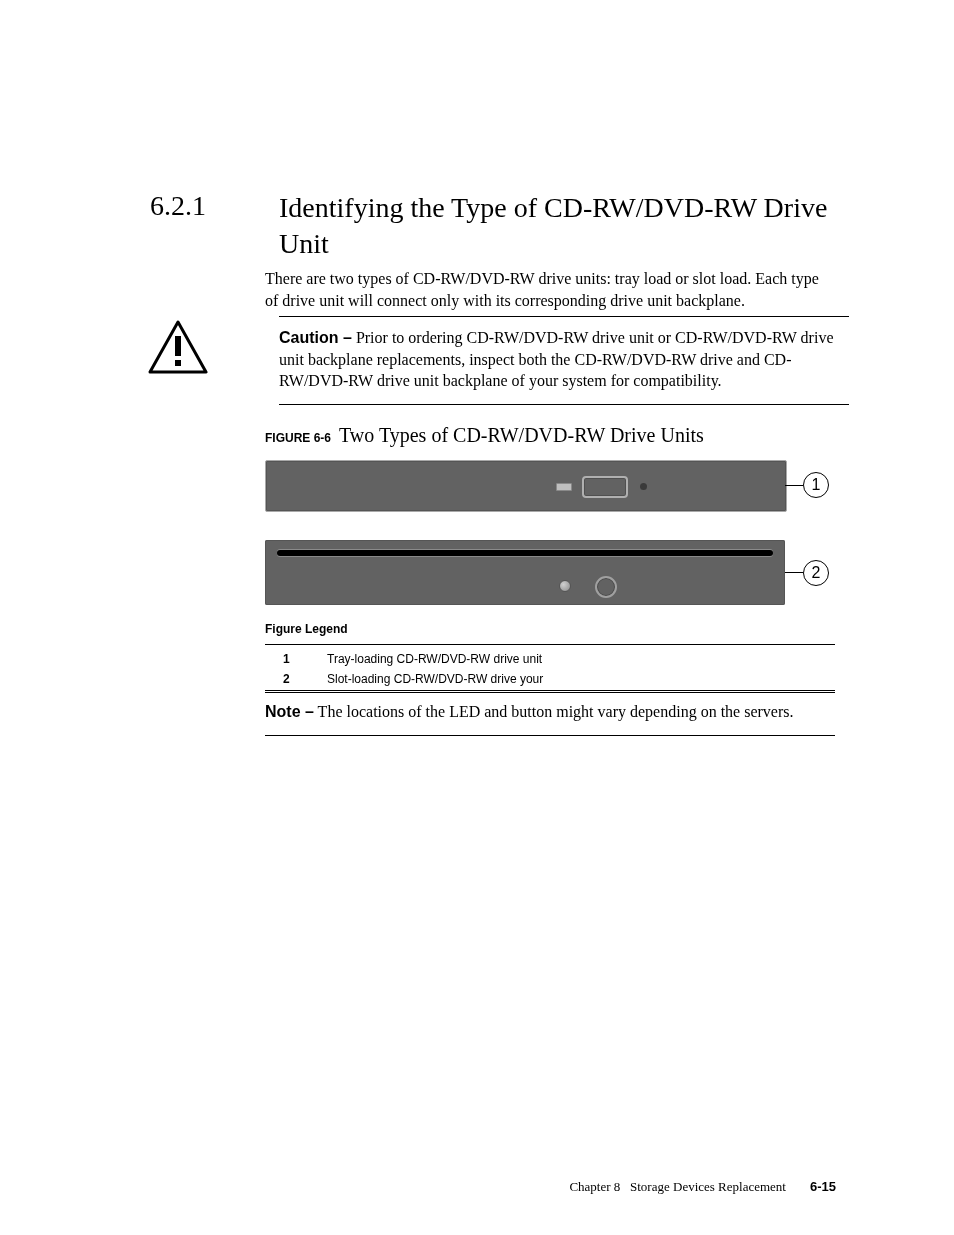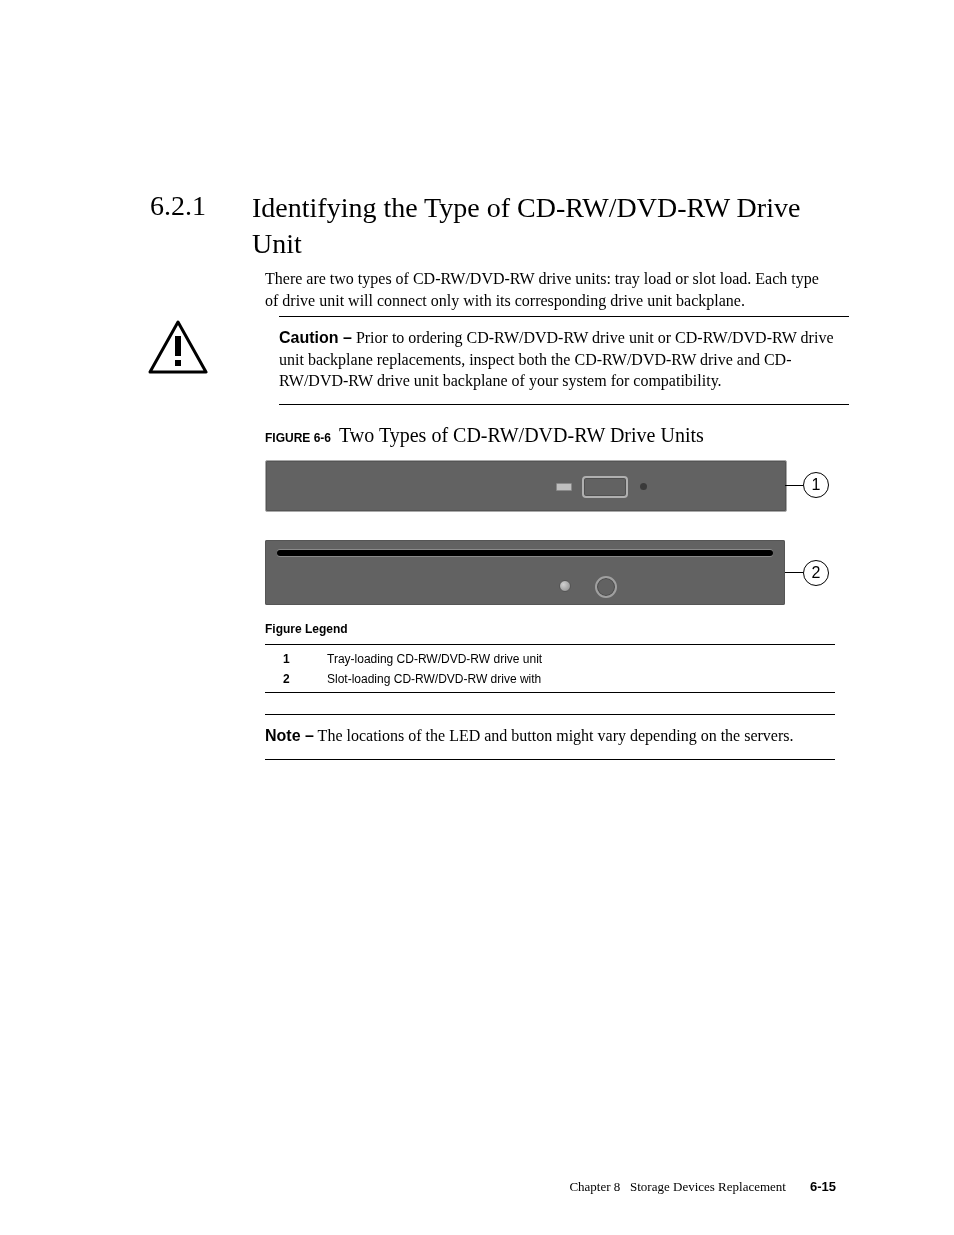--- a/index.html
+++ b/index.html
@@ -20,21 +20,21 @@
   }
   .section-num {
     position: absolute;
     left: 150px;
     top: 190px;
     font-size: 28px;
     font-weight: 400;
   }
   .section-title {
     position: absolute;
-    left: 252px;
+    left: 279px;
     top: 190px;
     width: 560px;
     font-size: 28px;
     font-weight: 400;
     line-height: 1.3;
   }
   .intro-para {
     position: absolute;
     left: 265px;
     top: 268px;
@@ -224,21 +224,21 @@
     position: absolute;
     left: 265px;
     top: 692px;
     width: 570px;
     height: 1px;
     background: #000;
   }
   .note-block {
     position: absolute;
     left: 265px;
-    top: 714px;
+    top: 690px;
     width: 570px;
     border-top: 1.5px solid #000;
     border-bottom: 1.5px solid #000;
     padding: 10px 0 12px 0;
   }
   .note-text {
     font-size: 16px;
     line-height: 1.35;
   }
   .note-label {
@@ -307,21 +307,21 @@
   </div>
 
   <div class="legend-heading">Figure Legend</div>
   <div class="legend-hr-top"></div>
   <div class="legend-row legend-r1">
     <span class="num">1</span>
     <span class="txt">Tray-loading CD-RW/DVD-RW drive unit</span>
   </div>
   <div class="legend-row legend-r2">
     <span class="num">2</span>
-    <span class="txt">Slot-loading CD-RW/DVD-RW drive with</span>
+    <span class="txt">Slot-loading CD-RW/DVD-RW drive your</span>
   </div>
   <div class="legend-hr-bot"></div>
 
   <div class="note-block">
     <span class="note-text"><span class="note-label">Note –</span><span> The locations of the LED and button might vary depending on the servers.</span></span>
   </div>
 
   <div class="footer">
     <span>Chapter 8</span>&nbsp;&nbsp;&nbsp;<span>Storage Devices Replacement</span><span class="pagenum">6-15</span>
   </div>

